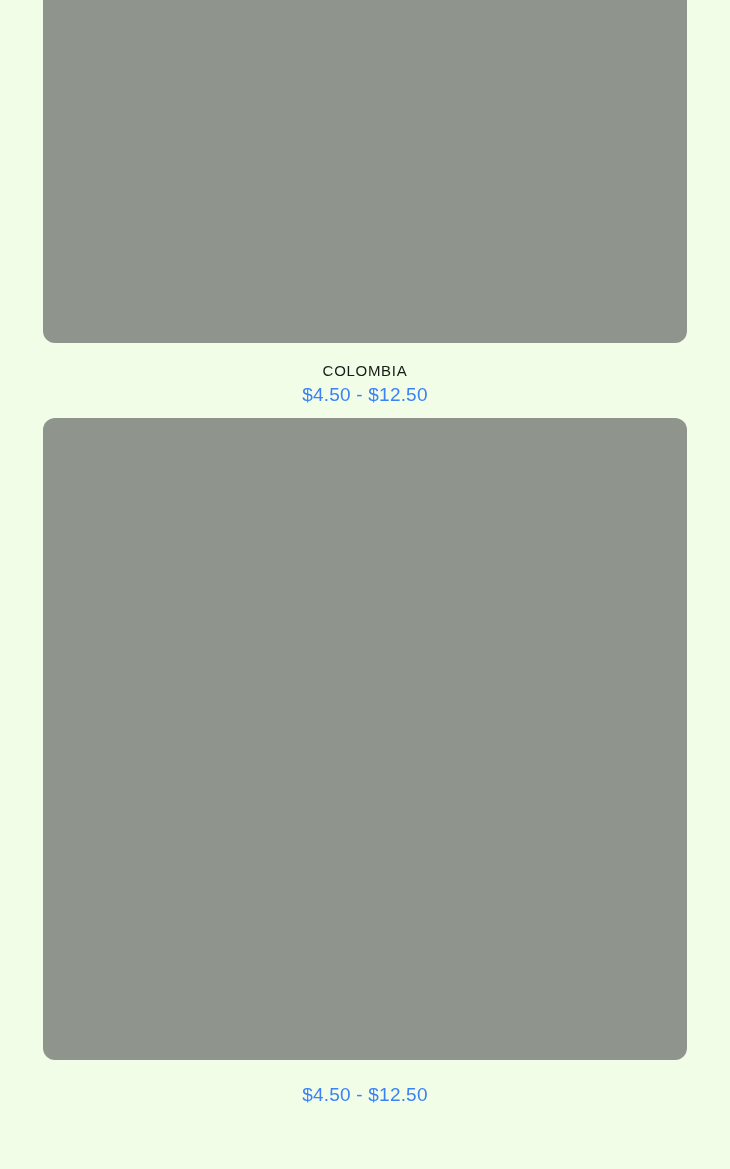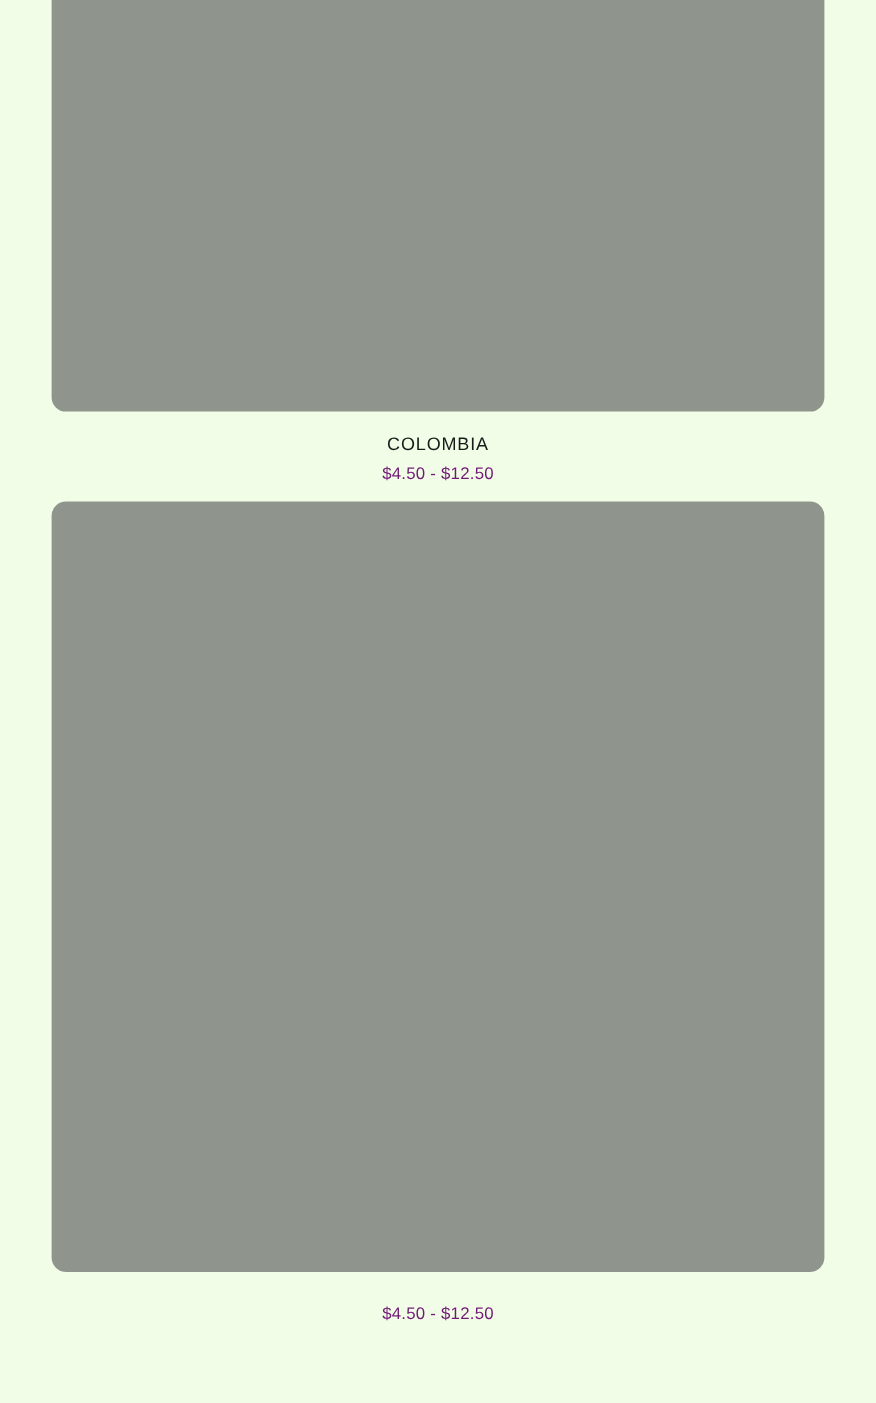--- a/index.html
+++ b/index.html
@@ -56,23 +56,23 @@
     font-size: 15px;
     line-height: 17px;
     color: #181c18;
     letter-spacing: 0.7px;
     font-weight: 400;
     text-transform: uppercase;
     margin: 0;
   }
 
   .product-price {
-    font-size: 14px;
+    font-size: 19px;
     line-height: 17px;
-    color: #701a75;
+    color: #3b82f6;
     letter-spacing: 0.2px;
     font-weight: 400;
     margin: 7px 0 0 0;
   }
 
   .card-gap {
     height: 15px;
   }
 </style>
 </head>

